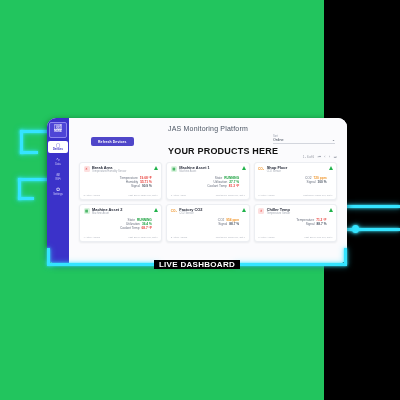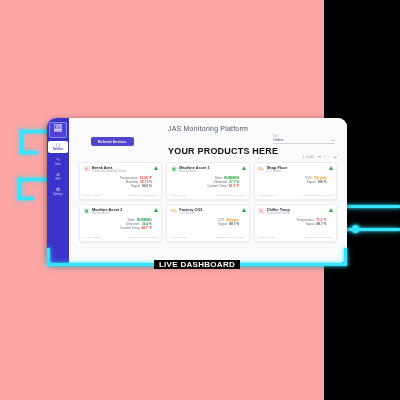--- a/index.html
+++ b/index.html
@@ -1,17 +1,17 @@
 <!DOCTYPE html>
 <html><head>
 <meta charset="utf-8">
 <style>
   html,body{margin:0;padding:0;background:#000;}
   body{width:400px;height:400px;overflow:hidden;font-family:"Liberation Sans",sans-serif;}
-  #stage{position:relative;width:324px;height:400px;background:#fca5a5;}
+  #stage{position:relative;width:324px;height:400px;background:#22c55e;}
 
   
   #shell{position:absolute;left:47px;top:118px;width:300px;height:146px;
          background:#ffffff;border-radius:9px;overflow:hidden;
          box-shadow:0 2px 6px rgba(0,0,0,.55);}
   #sidebar{position:absolute;left:0;top:0;width:22px;height:100%;
            background:#3b32c9;display:flex;flex-direction:column;align-items:center;
            padding-top:2px;box-sizing:border-box;}
   .logo-box{width:16px;height:14px;margin-top:2px;background:#4e45d6;
             border:1px solid #8d86ef;border-radius:2px;display:flex;align-items:center;

